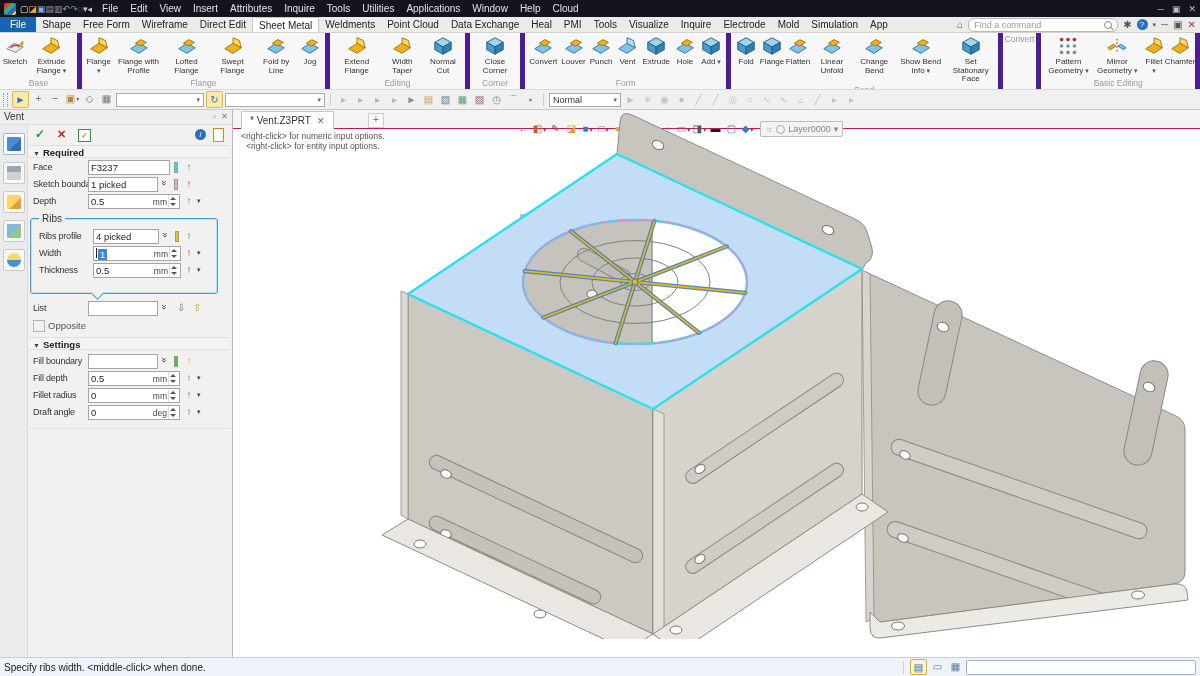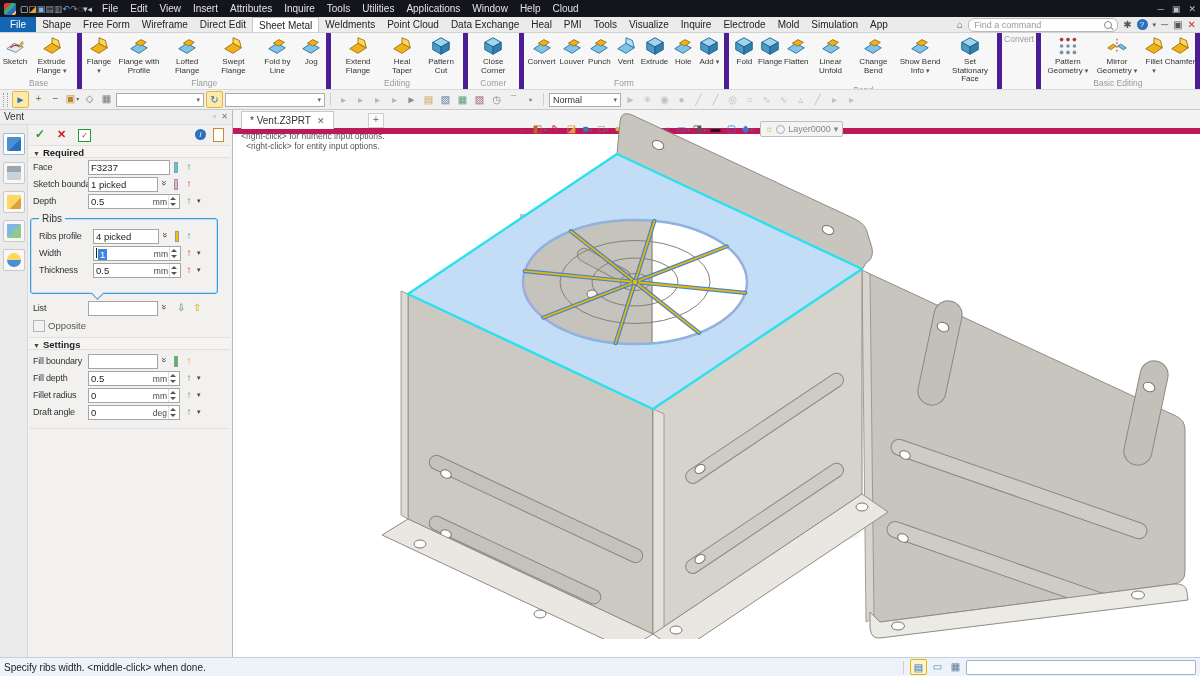--- a/index.html
+++ b/index.html
@@ -108,21 +108,21 @@
   .groupbox{position:absolute;left:3px;width:186px;height:74px;border:1px solid #3e9bd6;border-radius:3px;
             box-shadow:0 0 0 1px #bfe0f2 inset;}
   .gb-title{position:absolute;left:8px;top:-6px;background:#f2f1f0;padding:0 3px;font-size:10px;color:#333;}
   .gb-notch{position:absolute;left:62px;bottom:-5px;width:8px;height:8px;background:#f2f1f0;
             border-right:1px solid #3e9bd6;border-bottom:1px solid #3e9bd6;transform:rotate(45deg);}
   .ckbox{position:absolute;left:6px;top:2px;width:10px;height:10px;border:1px solid #b5b5b5;background:#f2f2f2;}
   .cklab{position:absolute;left:21px;top:2px;font-size:9.5px;color:#555;}
   .listicons{position:absolute;top:1px;font-size:10px;}
   
   .viewport{position:absolute;left:233px;top:0;right:0;bottom:0;background:#fff;}
-  .vtabs{position:absolute;left:0;top:0;right:0;height:18px;background:#f4f4f4;border-bottom:6px solid #be185d;}
+  .vtabs{position:absolute;left:0;top:0;right:0;height:18px;background:#f4f4f4;border-bottom:1px solid #be185d;}
   .vtab{position:absolute;left:8px;top:1px;height:17px;background:#fff;border:1px solid #c8c8c8;border-bottom:none;
         font-size:10px;color:#333;display:flex;align-items:center;gap:6px;padding:0 8px;}
   .vtab .x{color:#666;font-size:9px;}
   .newtab{position:absolute;left:135px;top:3px;width:14px;height:13px;border:1px solid #cecece;background:#fafafa;
           color:#777;text-align:center;line-height:12px;font-size:10px;}
   .hints{position:absolute;left:8px;top:22px;font-size:8.5px;line-height:9.5px;color:#555;text-align:center;}
   .vptools{position:absolute;left:283px;top:11px;display:flex;align-items:center;gap:1px;}
   .layercombo{height:14px;border:1px solid #bdbdbd;background:#f3f3f3;border-radius:2px;display:inline-flex;
               align-items:center;gap:3px;font-size:9px;color:#888;padding:0 4px;margin-left:4px;}
   .lc-dot{width:7px;height:7px;border:1px solid #aaa;border-radius:50%;}
@@ -297,27 +297,27 @@
         <button class="rib-tool">
           <svg class="tic">
             <use href="#sym-foldy"></use>
           </svg>
           <span class="rlab">Extend Flange</span>
         </button>
         <button class="rib-tool">
           <svg class="tic">
             <use href="#sym-foldy"></use>
           </svg>
-          <span class="rlab">Heal Taper</span>
+          <span class="rlab">Width Taper</span>
         </button>
         <button class="rib-tool">
           <svg class="tic">
             <use href="#sym-cube"></use>
           </svg>
-          <span class="rlab">Pattern Cut</span>
+          <span class="rlab">Normal Cut</span>
         </button>
       </div>
       <div class="rib-glabel">Editing</div>
     </div>
     <div class="rib-group">
       <div class="rib-tools">
         <button class="rib-tool">
           <svg class="tic">
             <use href="#sym-cube"></use>
           </svg>

